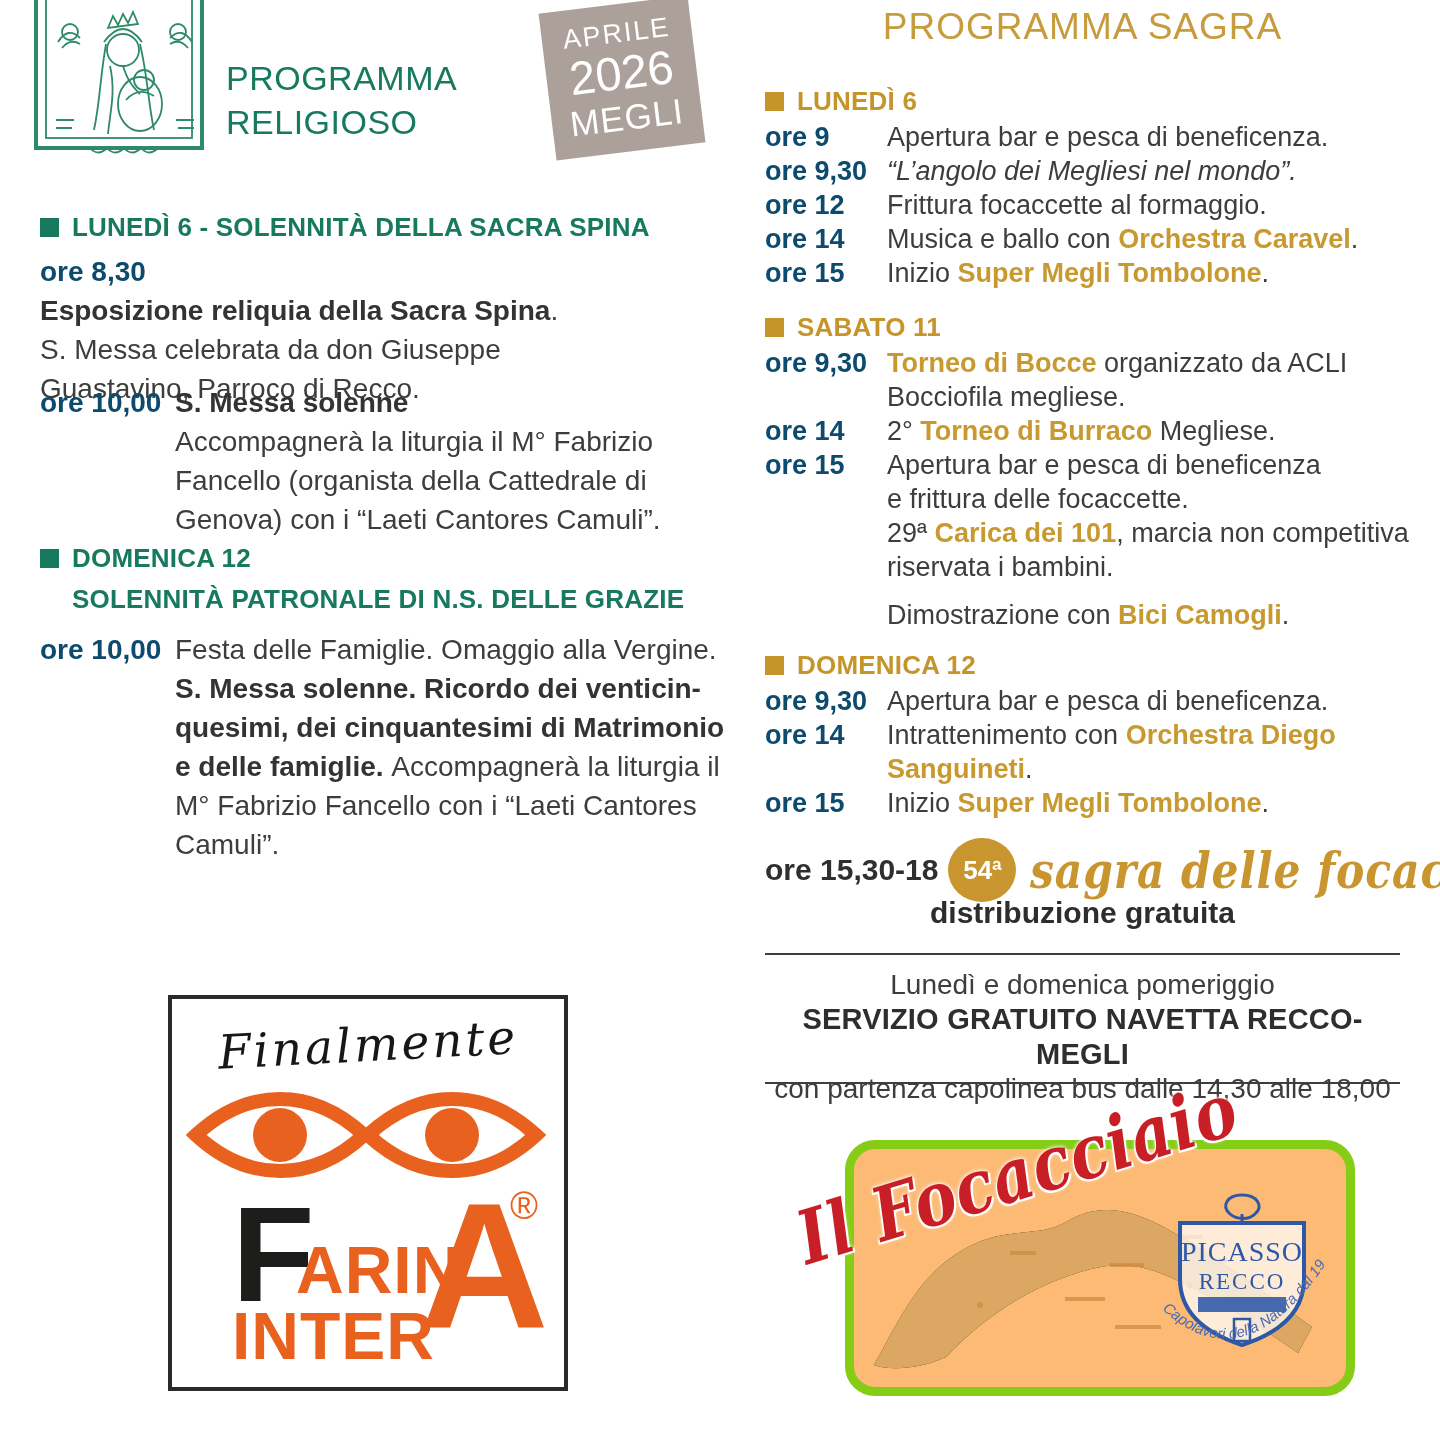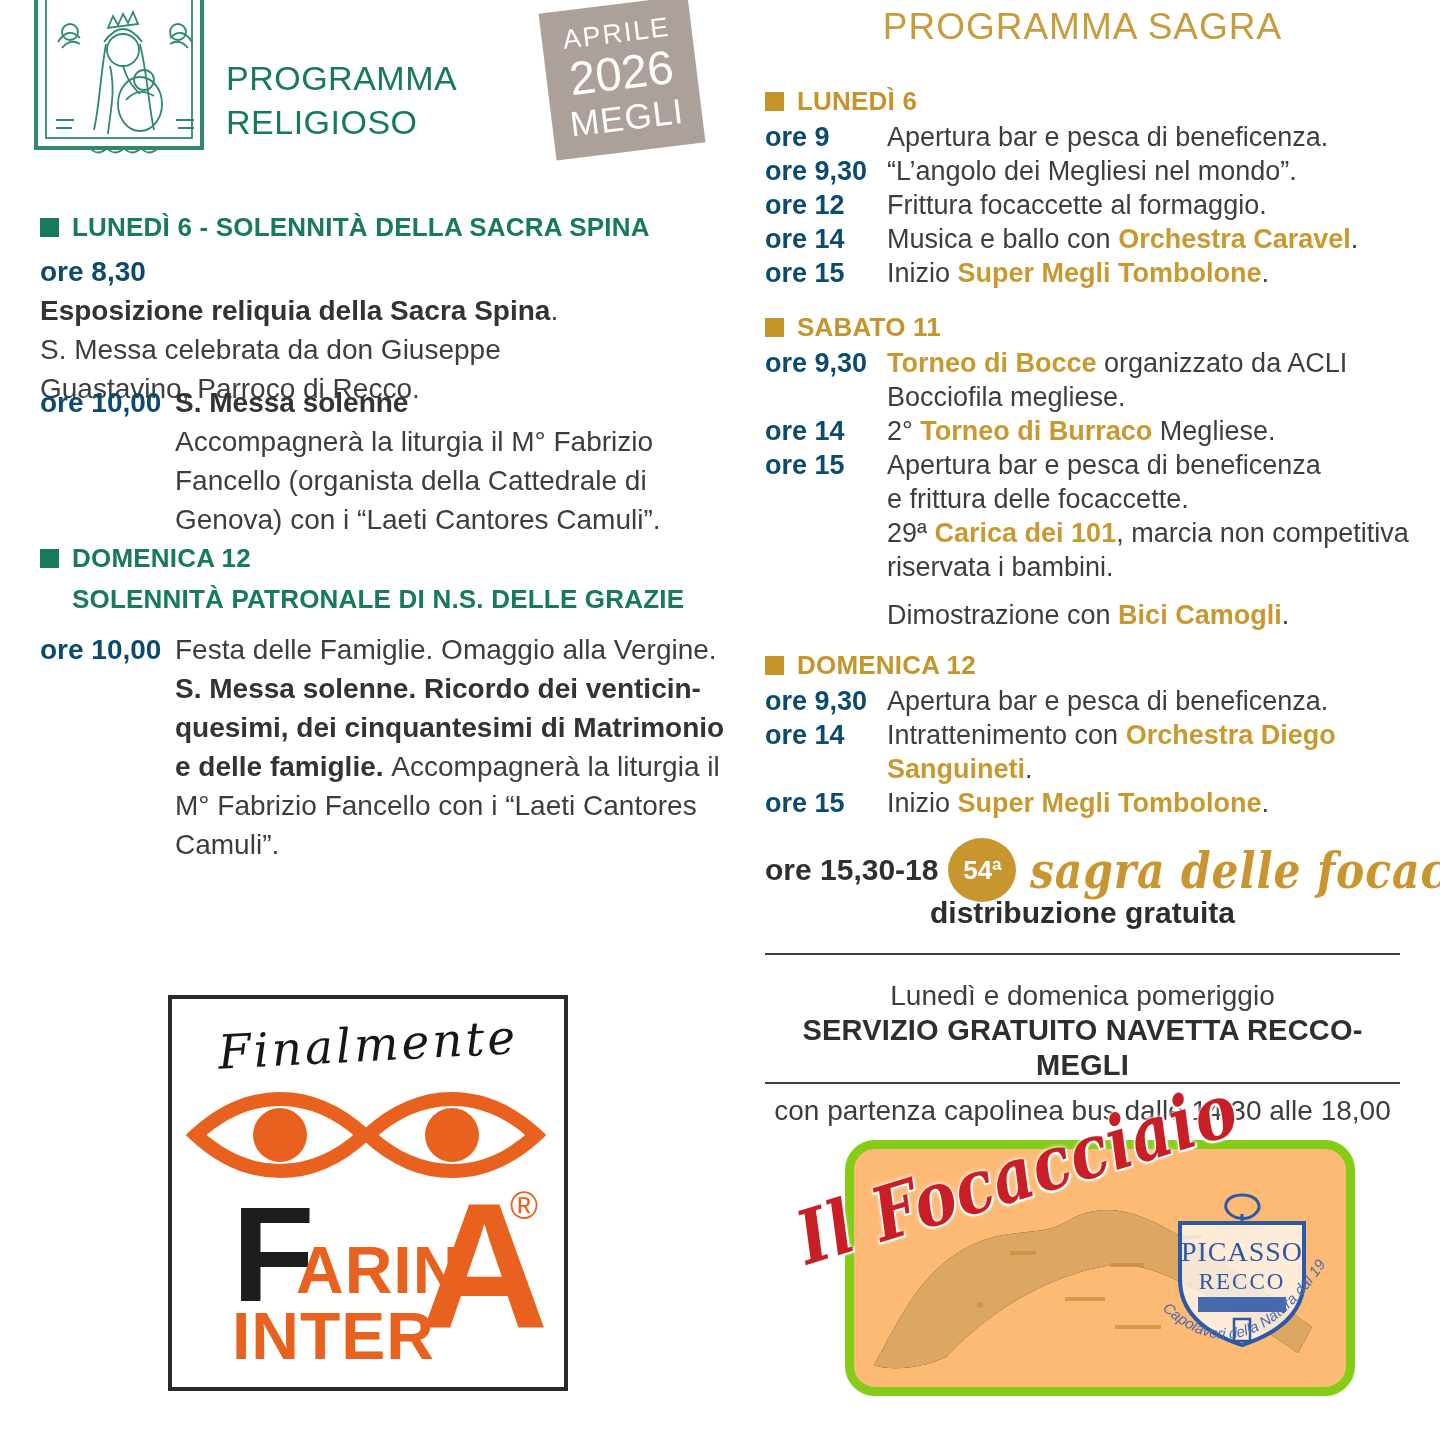--- a/index.html
+++ b/index.html
@@ -26,38 +26,38 @@
   
   .ev{display:flex;align-items:flex-start;}
   .ev .time{font-weight:700;color:#0c4a6e;flex:none;white-space:nowrap;}
   .left .time{width:135px;font-size:28px;line-height:39px;}
   .right .time{width:122px;font-size:27px;line-height:34px;}
   .line{white-space:nowrap;}
   .left .line{font-size:28px;line-height:39px;}
   .right .line{font-size:27px;line-height:34px;}
   .line .b{font-weight:700;color:#333;}
   .line .g{font-weight:700;color:#c8992f;}
-  .line .i{}
+  .line .i{font-style:italic;}
   .mt{margin-top:14px;}
 
   
   .sagra-row{display:flex;align-items:center;}
   .sagra-time{font-size:30px;font-weight:700;color:#2f2f2f;white-space:nowrap;}
   .sagra-badge{display:inline-flex;align-items:center;justify-content:center;flex:none;
                width:68px;height:64px;border-radius:50%;background:#c9952f;color:#fff;
                font-weight:700;font-size:26px;margin:0 14px 0 10px;}
   .sagra-script{font-family:"DejaVu Serif",serif;font-style:italic;font-weight:700;font-size:50px;
                 color:#c9952f;display:inline-block;transform:scaleX(.85);transform-origin:left center;
                 letter-spacing:1px;white-space:nowrap;}
   .sagra-sub{width:635px;text-align:center;font-size:30px;font-weight:700;color:#2d2d2d;}
 
   
   .rule{height:2px;background:#3e3e3e;}
   .shuttle{width:635px;text-align:center;}
-  .sh1,.sh3{font-size:28px;line-height:34px;color:#3d3d3d;margin-top:11px;}
+  .sh1,.sh3{font-size:28px;line-height:34px;color:#3d3d3d;}
   .sh2{font-size:29px;line-height:35px;font-weight:700;color:#2e2e2e;letter-spacing:.2px;}
 
   
   .farina{width:392px;height:388px;border:4px solid #2a2a2a;background:#fff;}
   .fin-script{position:absolute;left:0;right:0;top:18px;text-align:center;
               font-family:"DejaVu Serif",serif;font-style:italic;font-size:47px;color:#171717;
               letter-spacing:3px;transform:rotate(-3deg);}
   .fw{position:absolute;font-weight:700;line-height:1;}
   .fw-f{left:60px;top:188px;font-size:135px;color:#1d1d1b;}
   .fw-arin{left:124px;top:238px;font-size:66px;color:#e8611f;letter-spacing:1px;}

